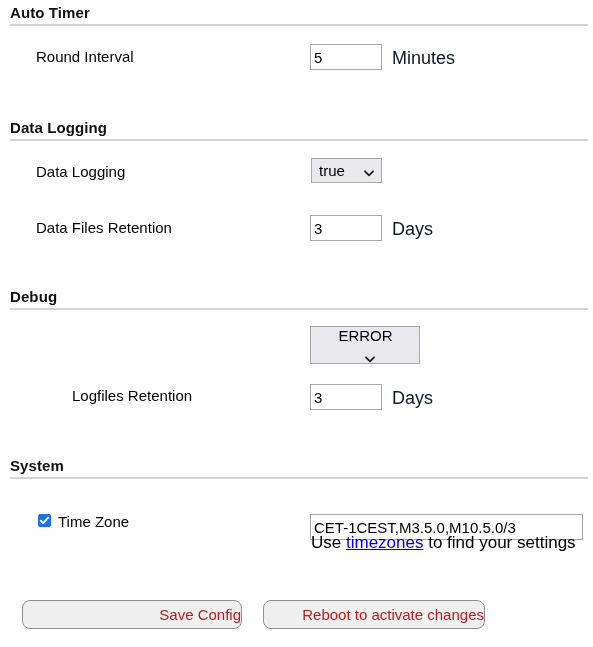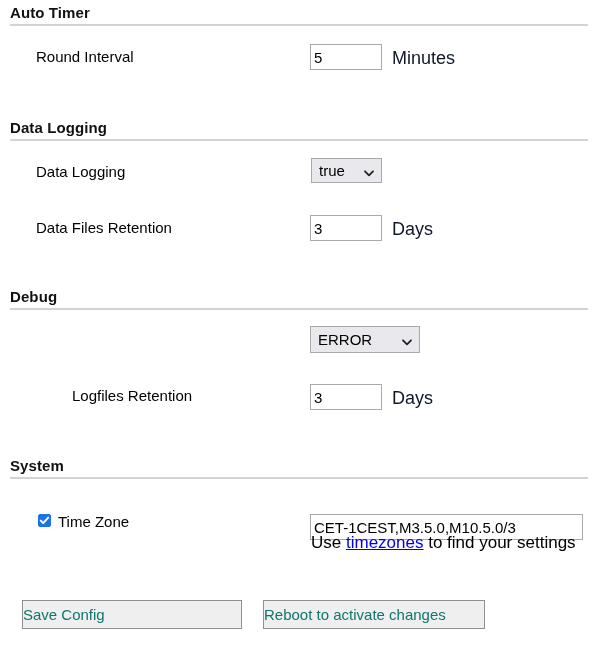--- a/index.html
+++ b/index.html
@@ -118,25 +118,25 @@
     color: #0000ee;
     text-decoration: underline;
   }
 
   
   .btn {
     position: absolute;
     box-sizing: border-box;
     background: #efefef;
     border: 1px solid #8f8f8f;
-    border-radius: 0;
-    font-family: "Liberation Sans", sans-serif;
-    font-size: 15px;
-    color: #0f766e;
-    text-align: left;
+    border-radius: 8px;
+    font-family: "Liberation Sans", sans-serif;
+    font-size: 15px;
+    color: #b91c1c;
+    text-align: right;
     line-height: 27px;
     cursor: default;
     white-space: nowrap;
   }
 </style>
 </head>
 <body>
 
 <div class="page">
 
@@ -160,21 +160,21 @@
     </span>
   </div>
 
   <div class="field-label" style="top:219px;">Data Files Retention</div>
   <input class="text-input" type="text" style="left: 310px; top: 215px; width: 72px; height: 26px;" value="3">
   <div class="unit-label" style="left:392px; top:219px;">Days</div>
 
   <div class="section-header" style="top:288px;">Debug</div>
   <div class="section-rule" style="top:308px;"></div>
 
-  <div class="select-box" style="left:310px; top:326px; width:110px; height:27px;">
+  <div class="select-box" style="left:310px; top:326px; width:110px; height:38px;flex-direction:column;">
     <span class="sel-value">ERROR</span>
     <span class="sel-arrow">
       <svg width="12" height="12" viewBox="0 0 12 12" aria-hidden="true">
         <path d="M2 4.3 L6 8.3 L10 4.3" fill="none" stroke="#222222" stroke-width="1.8" stroke-linecap="round" stroke-linejoin="round"></path>
       </svg>
     </span>
   </div>
 
   <div class="field-label" style="top:387px;margin-left:36px;">Logfiles Retention</div>
   <input class="text-input" type="text" style="left: 310px; top: 384px; width: 72px; height: 26px;" value="3">

